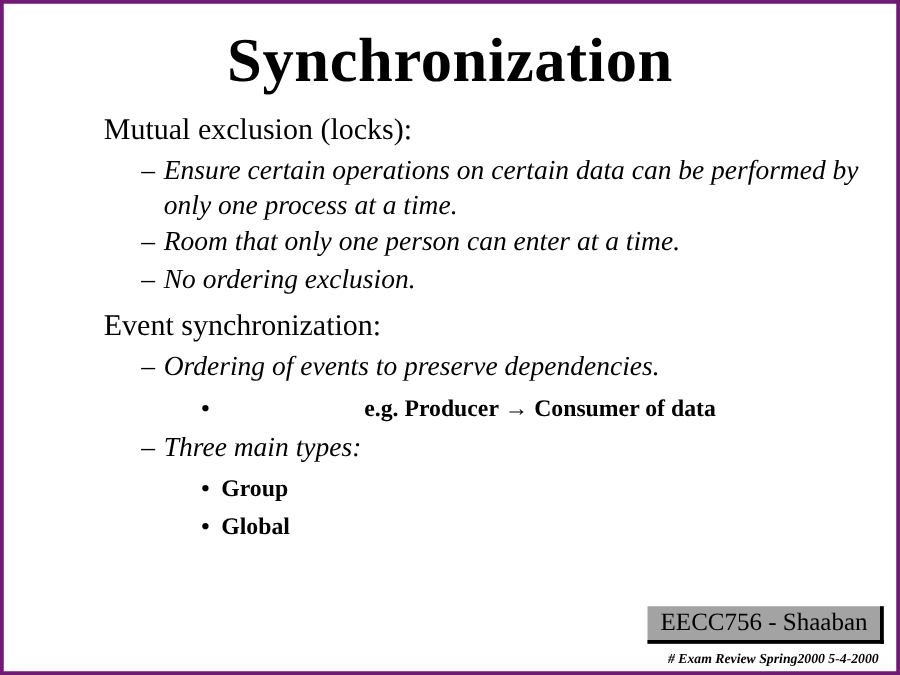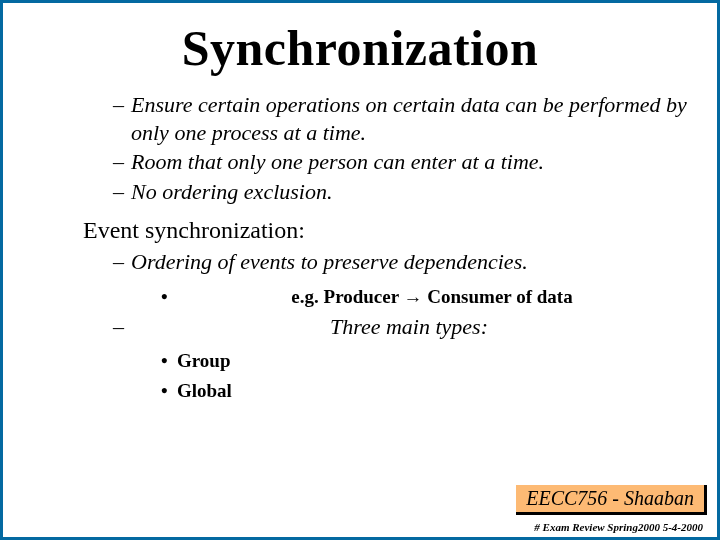--- a/index.html
+++ b/index.html
@@ -6,21 +6,21 @@
     margin: 0;
     padding: 0;
     background: #fff;
     font-family: "Times New Roman", Times, serif;
     color: #000;
   }
   .slide {
     box-sizing: border-box;
     width: 720px;
     height: 540px;
-    border: 3px solid #0369a1;
+    border: 3px solid #701a75;
     position: relative;
     padding: 10px 30px 0 30px;
   }
   .title {
     font-size: 50px;
     font-weight: bold;
     text-align: center;
     margin: 6px 0 14px 0;
     letter-spacing: 0.5px;
   }
@@ -72,57 +72,57 @@
     font-family: Arial, sans-serif;
   }
   .footer-box {
     position: absolute;
     right: 10px;
     bottom: 22px;
     font-size: 20px;
     padding: 2px 10px;
     border-right: 3px solid #000;
     border-bottom: 3px solid #000;
-    background: #fdba74;
-    font-style: italic;
+    background: #a3a3a3;
   }
   .footer-small {
     position: absolute;
     right: 14px;
     bottom: 4px;
     font-size: 11px;
     font-weight: bold;
     font-style: italic;
   }
 </style>
 </head>
 <body>
 
 <div class="slide">
 
   <div class="title">Synchronization</div>
 
   <div class="body-area">
 
+    <div class="section-head">Mutual exclusion (locks):</div>
     <ul class="dash-list">
       <li>Ensure certain operations on certain data can be performed by only one process at a time.</li>
       <li>Room that only one person can enter at a time.</li>
       <li>No ordering exclusion.</li>
     </ul>
 
     <div class="section-head">Event synchronization:</div>
     <ul class="dash-list">
       <li> Ordering of events to preserve dependencies.</li>
     </ul>
     <ul class="dot-list" style="padding-left:78px; margin-top:-6px;text-align:center;">
       <li>
         <span>e.g.  Producer </span><span class="arrow">→</span><span>  Consumer of data</span>
       </li>
     </ul>
-    <ul class="dash-list" style="margin-top:-2px;text-align:center;">
+    <ul class="dash-list" style="margin-top:-2px;">
       <li> Three main types:</li>
     </ul>
     <ul class="dot-list" style="padding-left:78px; margin-top:-6px;">
       <li>Group</li>
       <li>Global</li>
     </ul>
 
   </div>
 
   <div class="footer-box">EECC756 - Shaaban</div>

